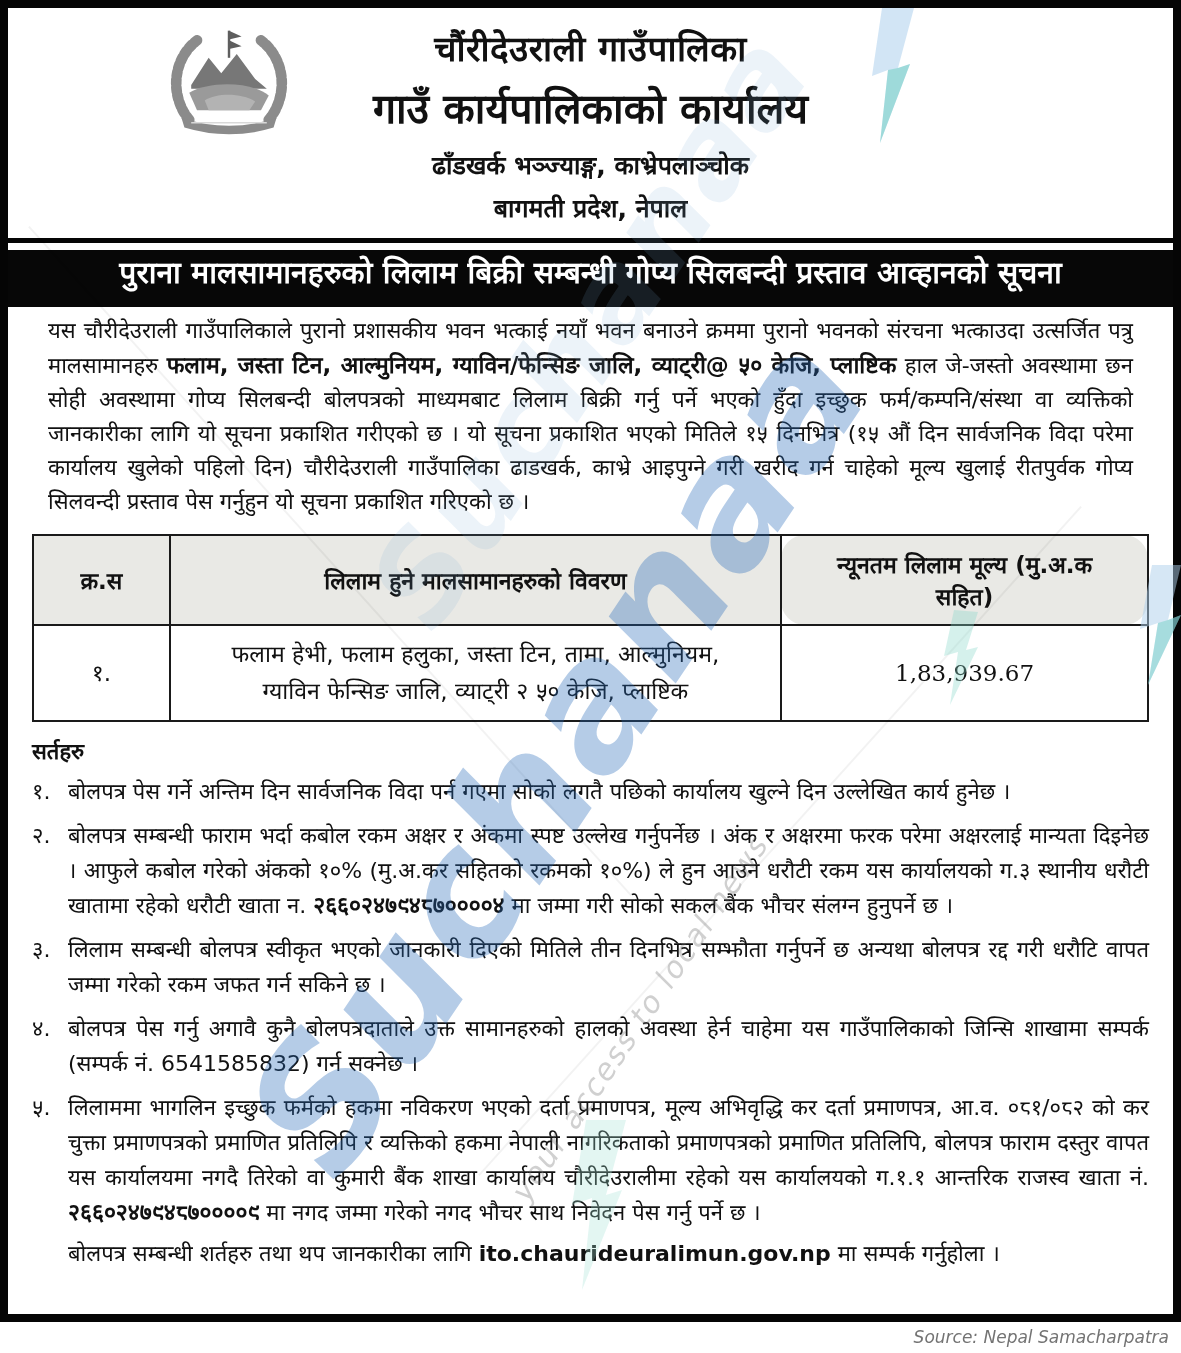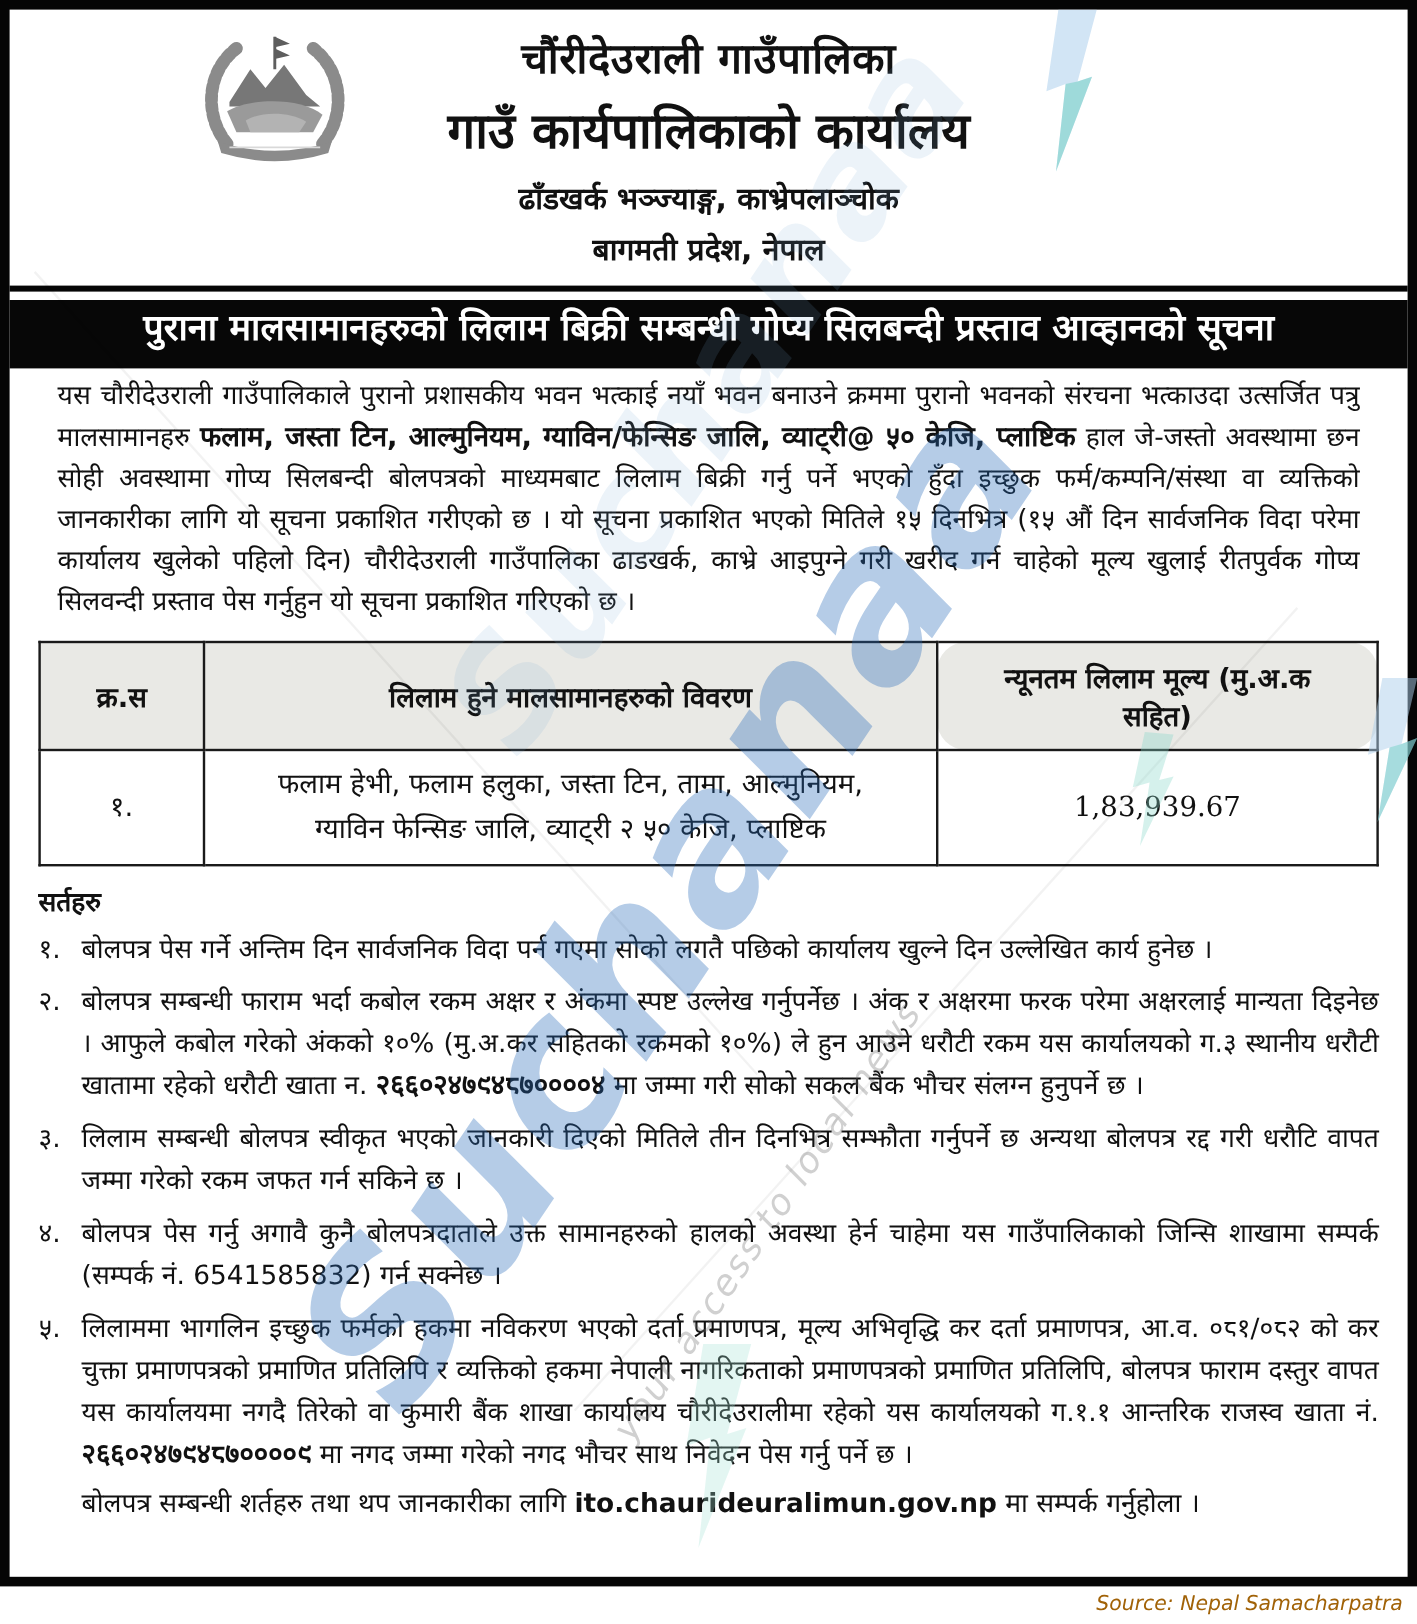--- a/index.html
+++ b/index.html
@@ -44,21 +44,21 @@
   
   .terms-heading{font-weight:bold;font-size:22px;margin:13px 24px 0;}
   .term{display:flex;margin:9px 24px 0;font-size:22px;line-height:35px;text-align:justify;}
   .term-num{width:36px;flex:none;}
   .term-body{flex:1;}
   .term-body b{font-size:23px;}
   .footer-note{margin:6px 24px 0 60px;font-size:22px;line-height:35px;}
   .signature{text-align:right;font-weight:bold;font-size:26px;margin:20px 30px 0;}
   .source{
     position:absolute;right:12px;top:1327px;z-index:1;
-    font-style:italic;font-size:17px;color:#a16207;
+    font-style:italic;font-size:17px;color:#737373;
   }
   
   .wm{position:absolute;pointer-events:none;z-index:5;}
   .wm-brand{
     left:90px;top:680px;width:900px;text-align:center;
     transform:rotate(-56deg);transform-origin:center;
     font-size:170px;font-weight:bold;font-style:italic;
     color:rgba(38,105,186,0.34);letter-spacing:4px;white-space:nowrap;
   }
   .wm-brand-faint{

